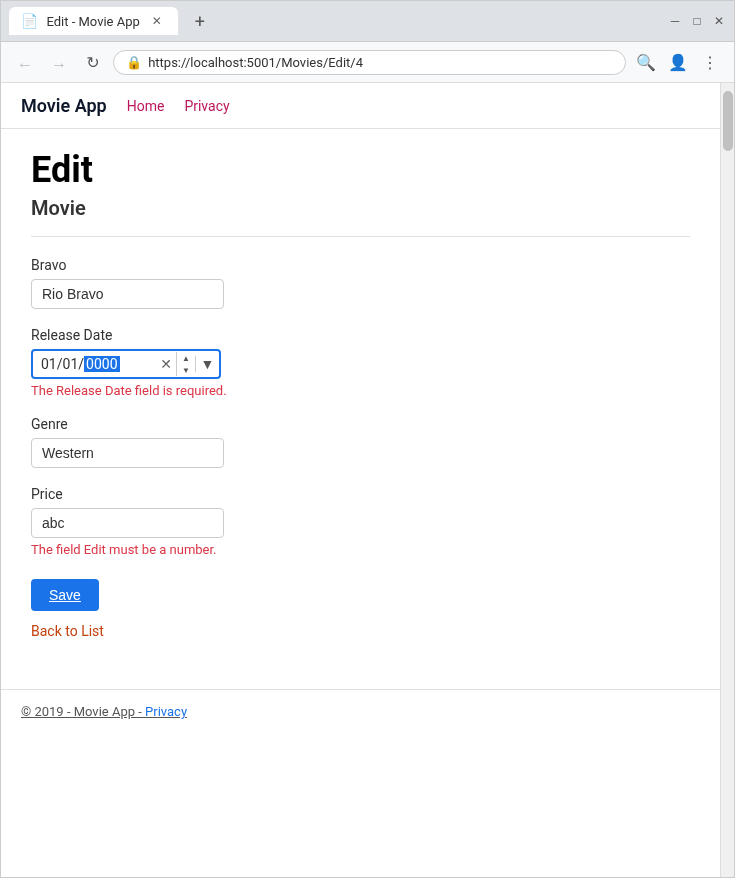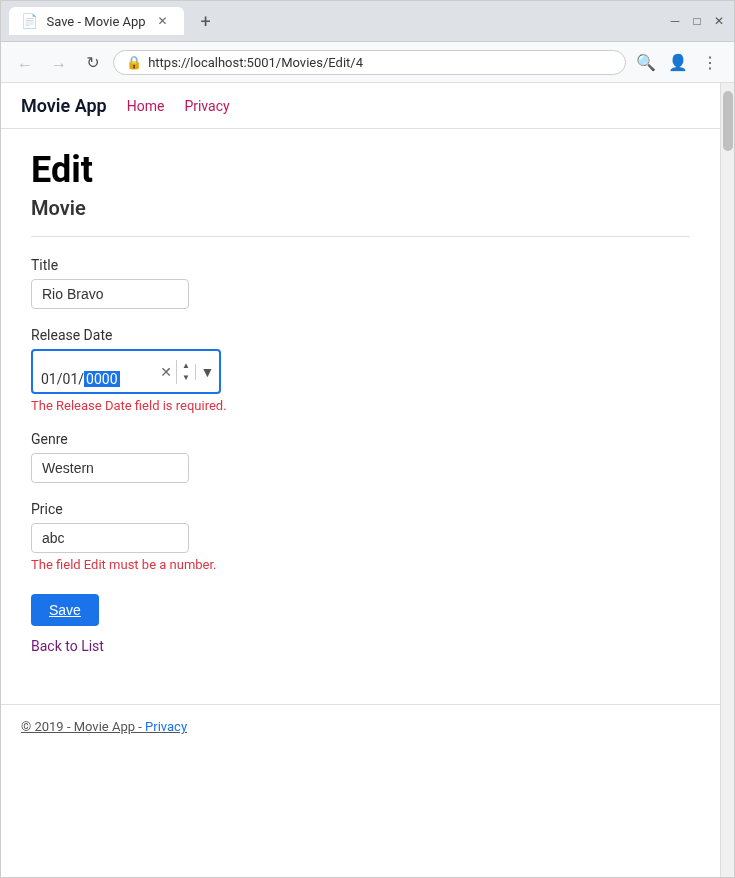--- a/index.html
+++ b/index.html
@@ -198,21 +198,21 @@
     .form-group {
       margin-bottom: 18px;
     }
     .form-label {
       display: block;
       font-size: 14px;
       color: #333;
       margin-bottom: 6px;
     }
     .form-input {
-      width: 158px;
+      width: 193px;
       padding: 6px 10px;
       border: 1px solid #ccc;
       border-radius: 4px;
       font-size: 14px;
       color: #333;
       outline: none;
     }
 
     
     .date-input-wrapper {
@@ -224,21 +224,20 @@
       background: #fff;
       overflow: hidden;
     }
     .date-input-text {
       flex: 1;
       padding: 5px 8px;
       font-size: 14px;
       border: none;
       outline: none;
       color: #333;
-      margin-top: 15px;
     }
     .date-year-selected {
       background: #1a73e8;
       color: #fff;
       padding: 0 2px;
     }
     .date-clear-btn {
       width: 20px;
       height: 20px;
       display: flex;
@@ -287,21 +286,21 @@
       border-radius: 4px;
       padding: 8px 18px;
       font-size: 14px;
       cursor: pointer;
       margin-top: 4px;
       text-decoration: underline;
     }
     .back-link {
       display: block;
       margin-top: 12px;
-      color: #701a75;
+      color: #c2410c;
       text-decoration: none;
       font-size: 14px;
       cursor: pointer;
     }
 
     
     .site-footer {
       border-top: 1px solid #e0e0e0;
       padding: 14px 20px;
       font-size: 13px;
@@ -316,21 +315,21 @@
     }
   </style>
 </head>
 <body>
 
 <div class="browser-window">
 
   <div class="title-bar">
     <div class="tab">
       <span class="tab-icon">📄</span>
-      <span>Save - Movie App</span>
+      <span>Edit - Movie App</span>
       <div class="tab-close">✕</div>
     </div>
     <div class="new-tab-btn">+</div>
     <div class="title-bar-controls">
       <div class="title-bar-btn">─</div>
       <div class="title-bar-btn">□</div>
       <div class="title-bar-btn">✕</div>
     </div>
   </div>
 
@@ -358,21 +357,21 @@
         <a class="site-nav-link">Privacy</a>
       </div>
 
       <div class="main-content">
         <h1 class="page-title">Edit</h1>
         <h4 class="page-subtitle">Movie</h4>
         <hr class="form-divider">
 
         
         <div class="form-group">
-          <label class="form-label">Title</label>
+          <label class="form-label">Bravo</label>
           <input class="form-input" type="text" value="Rio Bravo" style="">
         </div>
 
         
         <div class="form-group">
           <label class="form-label">Release Date</label>
           <div class="date-input-wrapper">
             <span class="date-input-text">01/01/<span class="date-year-selected">0000</span></span>
             <div class="date-clear-btn">✕</div>
             <div class="date-spinner">

